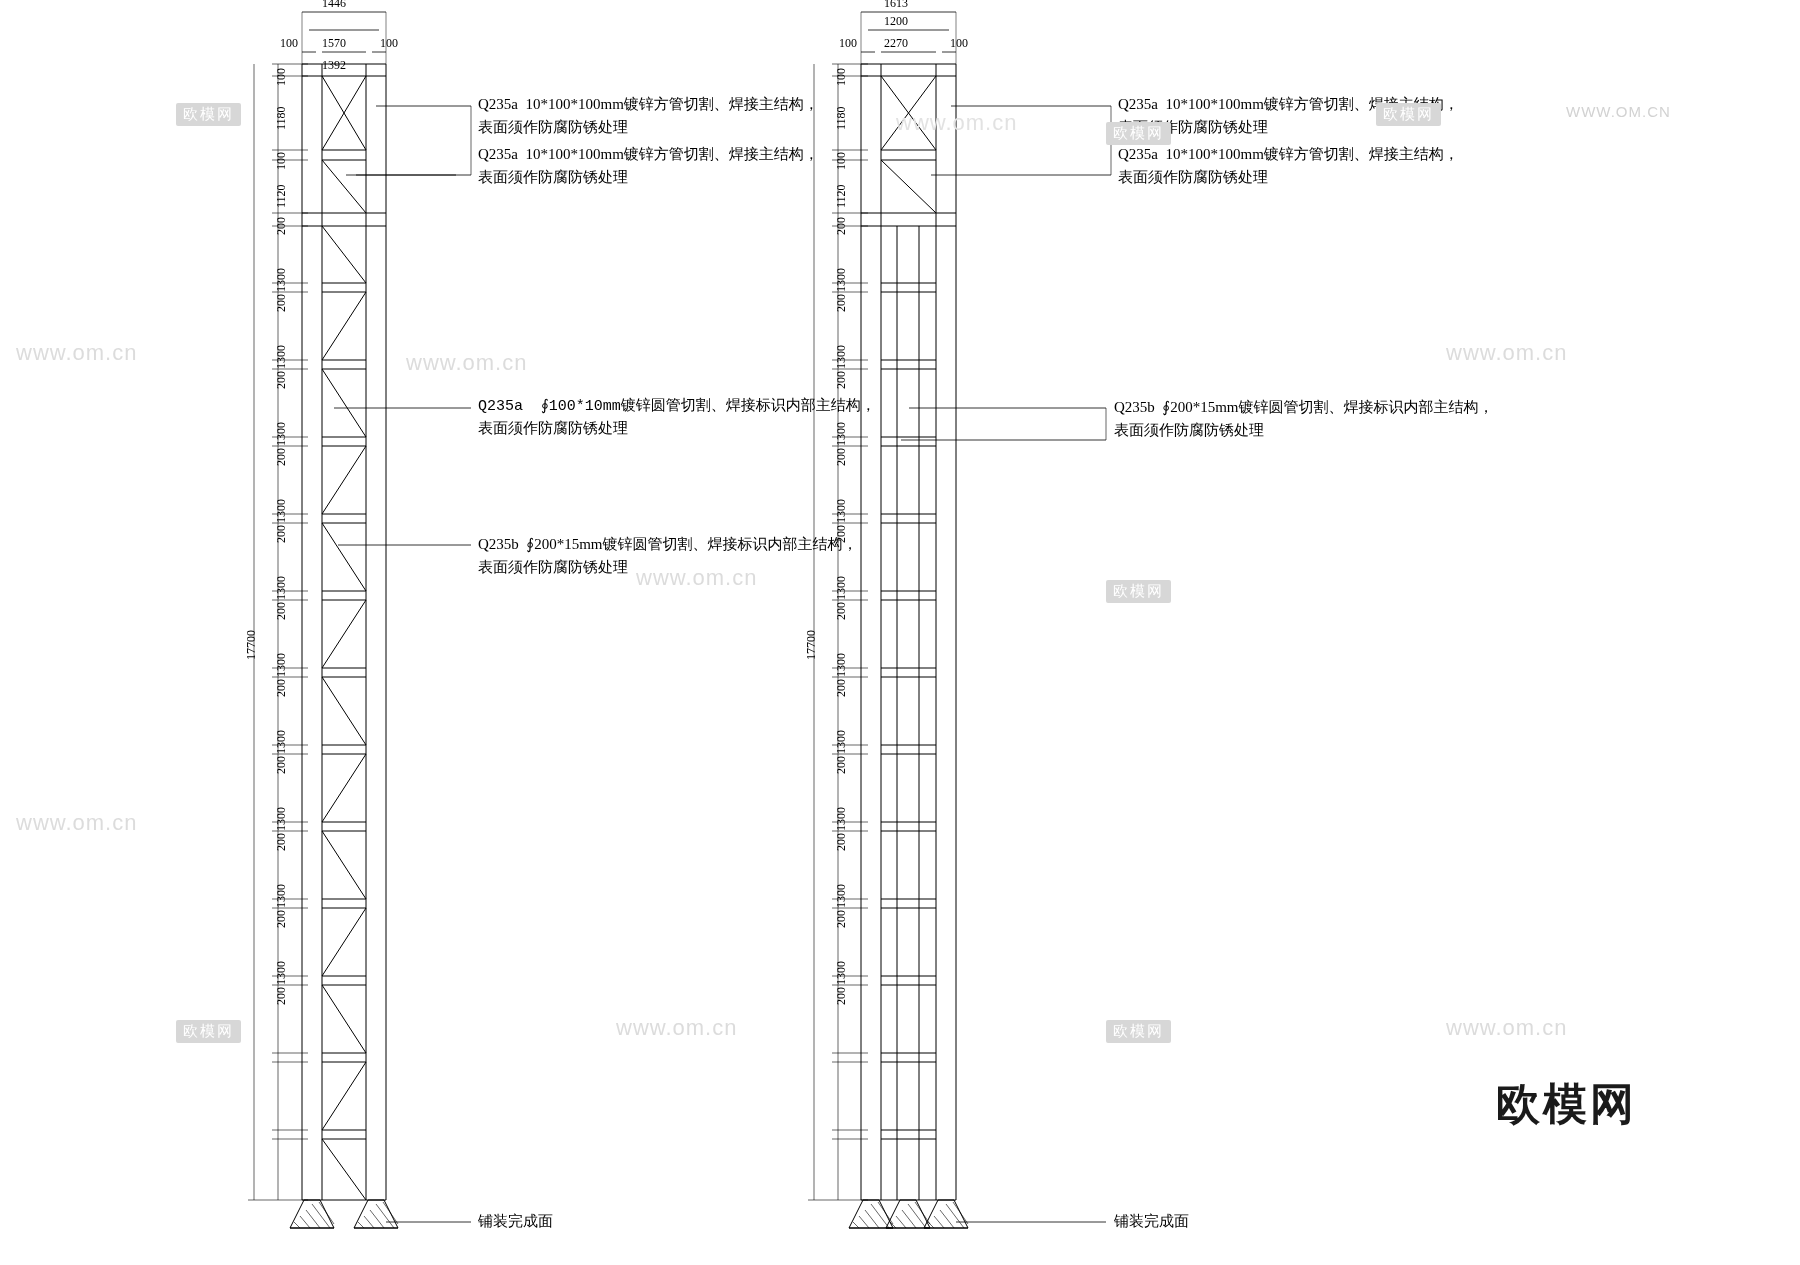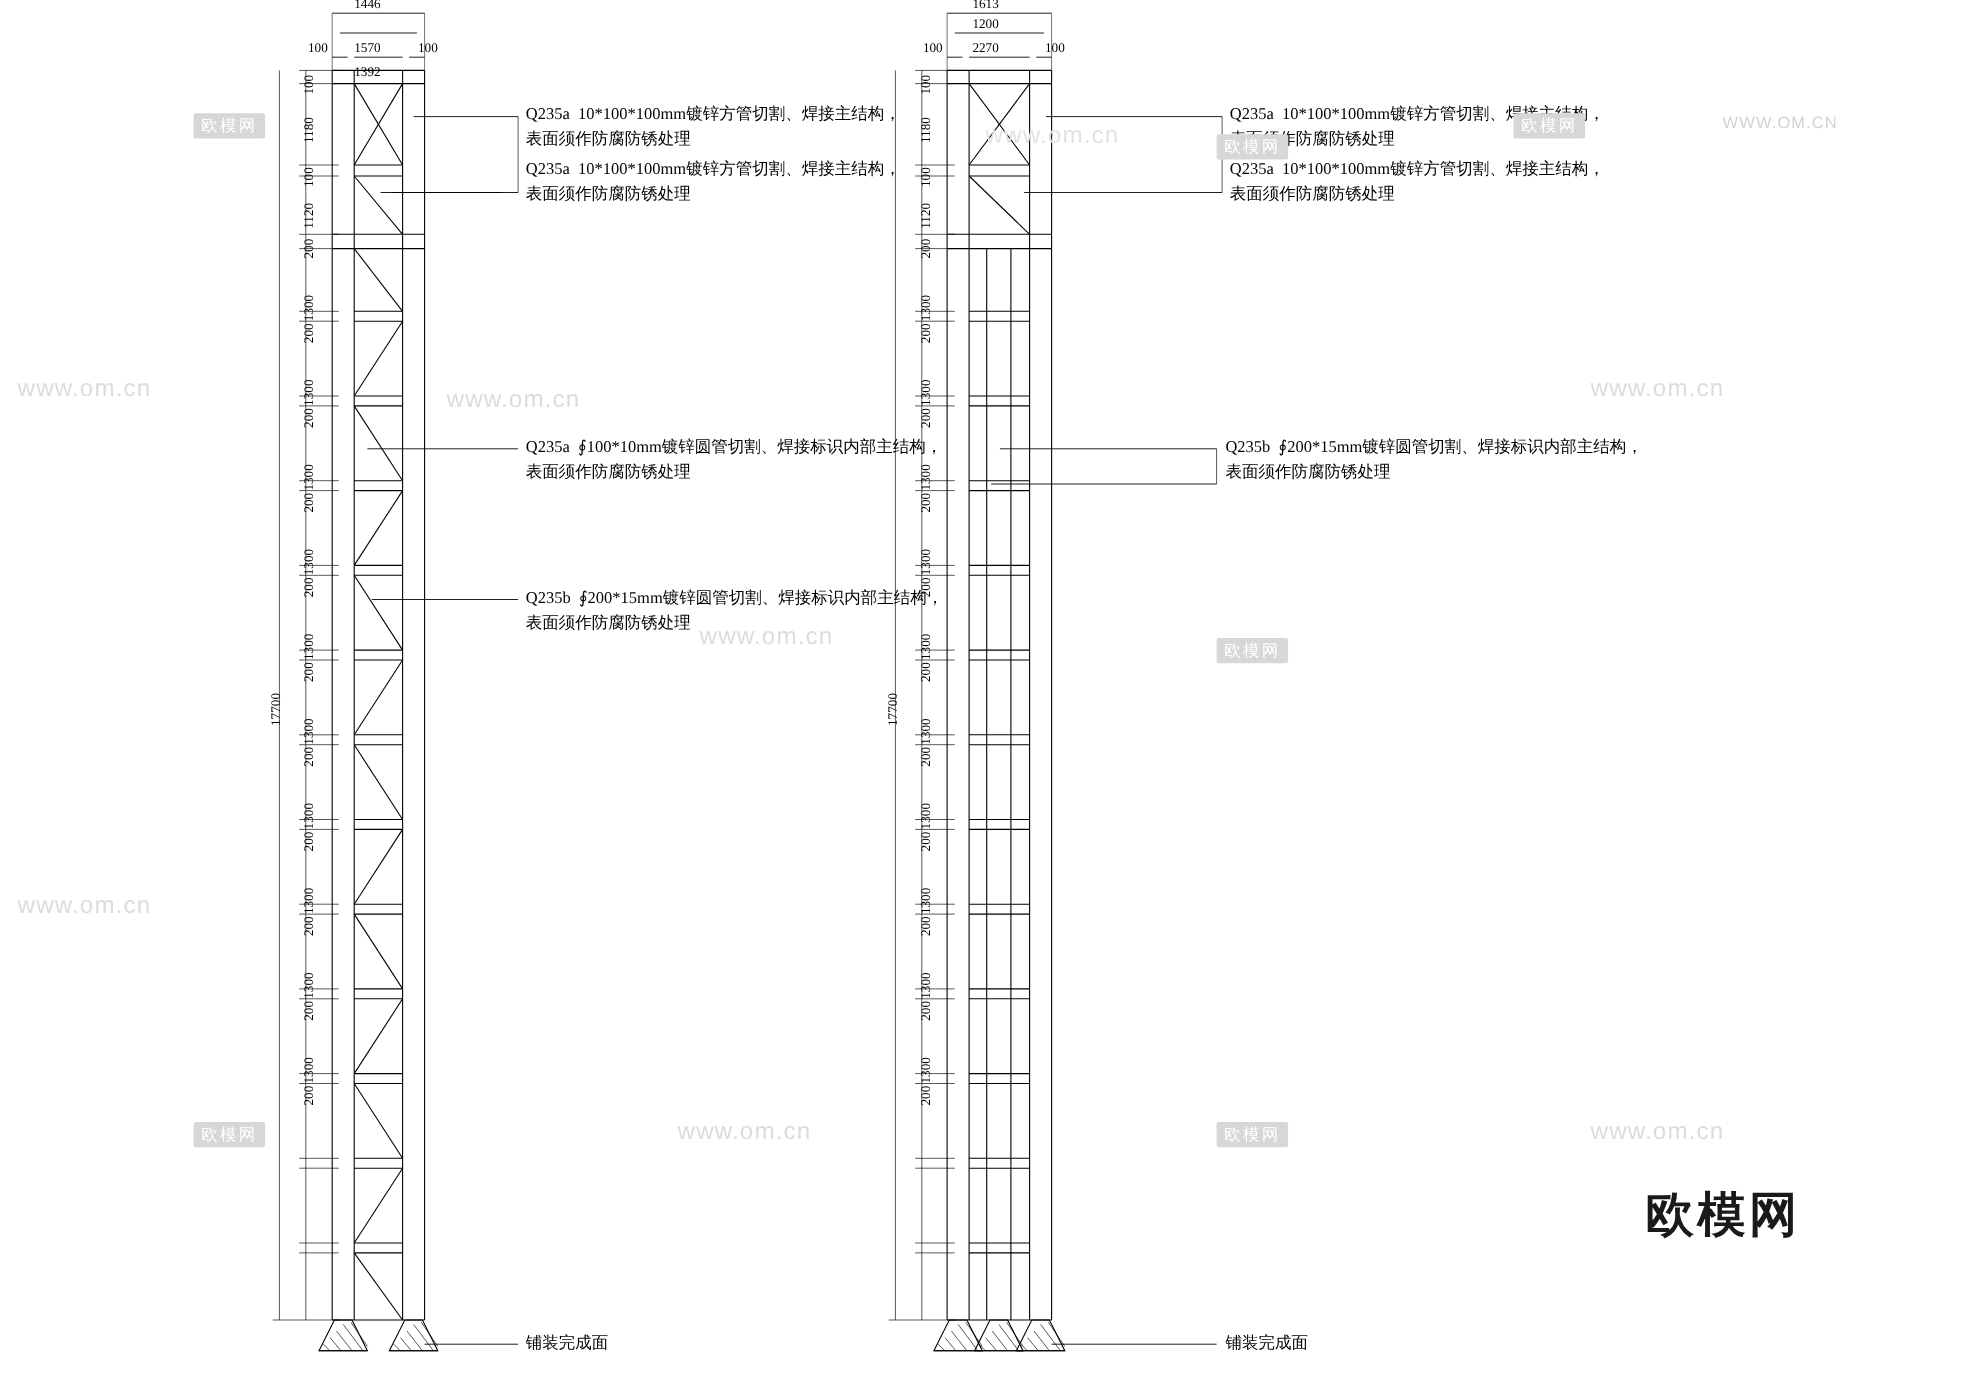--- a/index.html
+++ b/index.html
@@ -305,21 +305,21 @@
   <div class="dimv" style="left:258px;top:928px;">200</div>
   <div class="dimv" style="left:258px;top:985px;">1300</div>
   <div class="dimv" style="left:258px;top:1005px;">200</div>
   <div class="dimv" style="left:258px;top:1062px;"></div>
   <div class="dimv" style="left:258px;top:1190px;"></div>
 
   <div class="note" style="left:462px;top:93px;white-space:pre;">Q235a  10*100*100mm镀锌方管切割、焊接主结构，
 表面须作防腐防锈处理</div>
   <div class="note" style="left:462px;top:143px;white-space:pre;">Q235a  10*100*100mm镀锌方管切割、焊接主结构，
 表面须作防腐防锈处理</div>
-  <div class="note" style="left:462px;top:396px;white-space:pre;">Q235a  ∮100*10mm镀锌圆管切割、焊接标识内部主结构，
+  <div class="note" style="left:462px;top:396px;white-space:pre;font-family:Liberation Mono, monospace;">Q235a  ∮100*10mm镀锌圆管切割、焊接标识内部主结构，
 表面须作防腐防锈处理</div>
   <div class="note" style="left:462px;top:533px;white-space:pre;">Q235b  ∮200*15mm镀锌圆管切割、焊接标识内部主结构，
 表面须作防腐防锈处理</div>
   <div class="note" style="left:462px;top:1210px;">铺装完成面</div>
 
   <div class="dim" style="left:868px;top:-4px;">1613</div>
   <div class="dim" style="left:868px;top:14px;">1200</div>
   <div class="dim" style="left:868px;top:36px;">2270</div>
   <div class="dim" style="left:823px;top:36px;">100</div>
   <div class="dim" style="left:934px;top:36px;">100</div>

